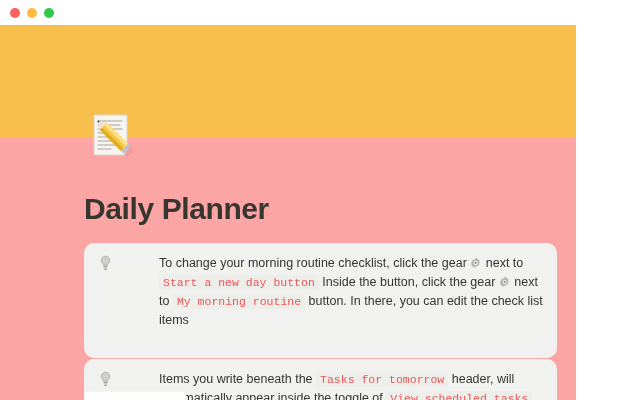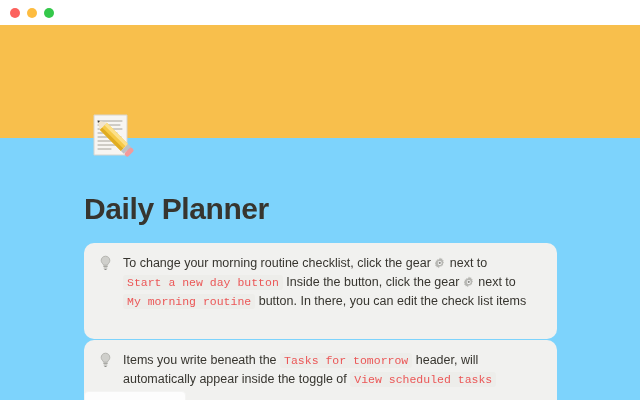--- a/index.html
+++ b/index.html
@@ -11,23 +11,23 @@
     height: 400px;
     overflow: hidden;
     background: #ffffff;
     font-family: "Liberation Sans", sans-serif;
     -webkit-font-smoothing: antialiased;
   }
 
   
   .window {
     position: relative;
-    width: 640px;
+    width: 576px;
     height: 400px;
-    background: #7dd3fc;
+    background: #fca5a5;
     overflow: hidden;
   }
   .titlebar {
     height: 25px;
     background: #ffffff;
     display: flex;
     align-items: center;
     padding-left: 10px;
     box-sizing: border-box;
   }
@@ -90,20 +90,21 @@
   
   .callout {
     margin-top: 18px;
     background: #F1F1EF;
     border-radius: 10px;
     padding: 11px 14px 28px 12px;
     display: flex;
     align-items: flex-start;
     width: 473px;
     box-sizing: border-box;
+    gap: 36px;
   }
   .callout + .callout {
     margin-top: 1px;
   }
   .callout-icon {
     flex: 0 0 auto;
     width: 18px;
     height: 18px;
     margin-right: 9px;
     margin-top: 0px;

